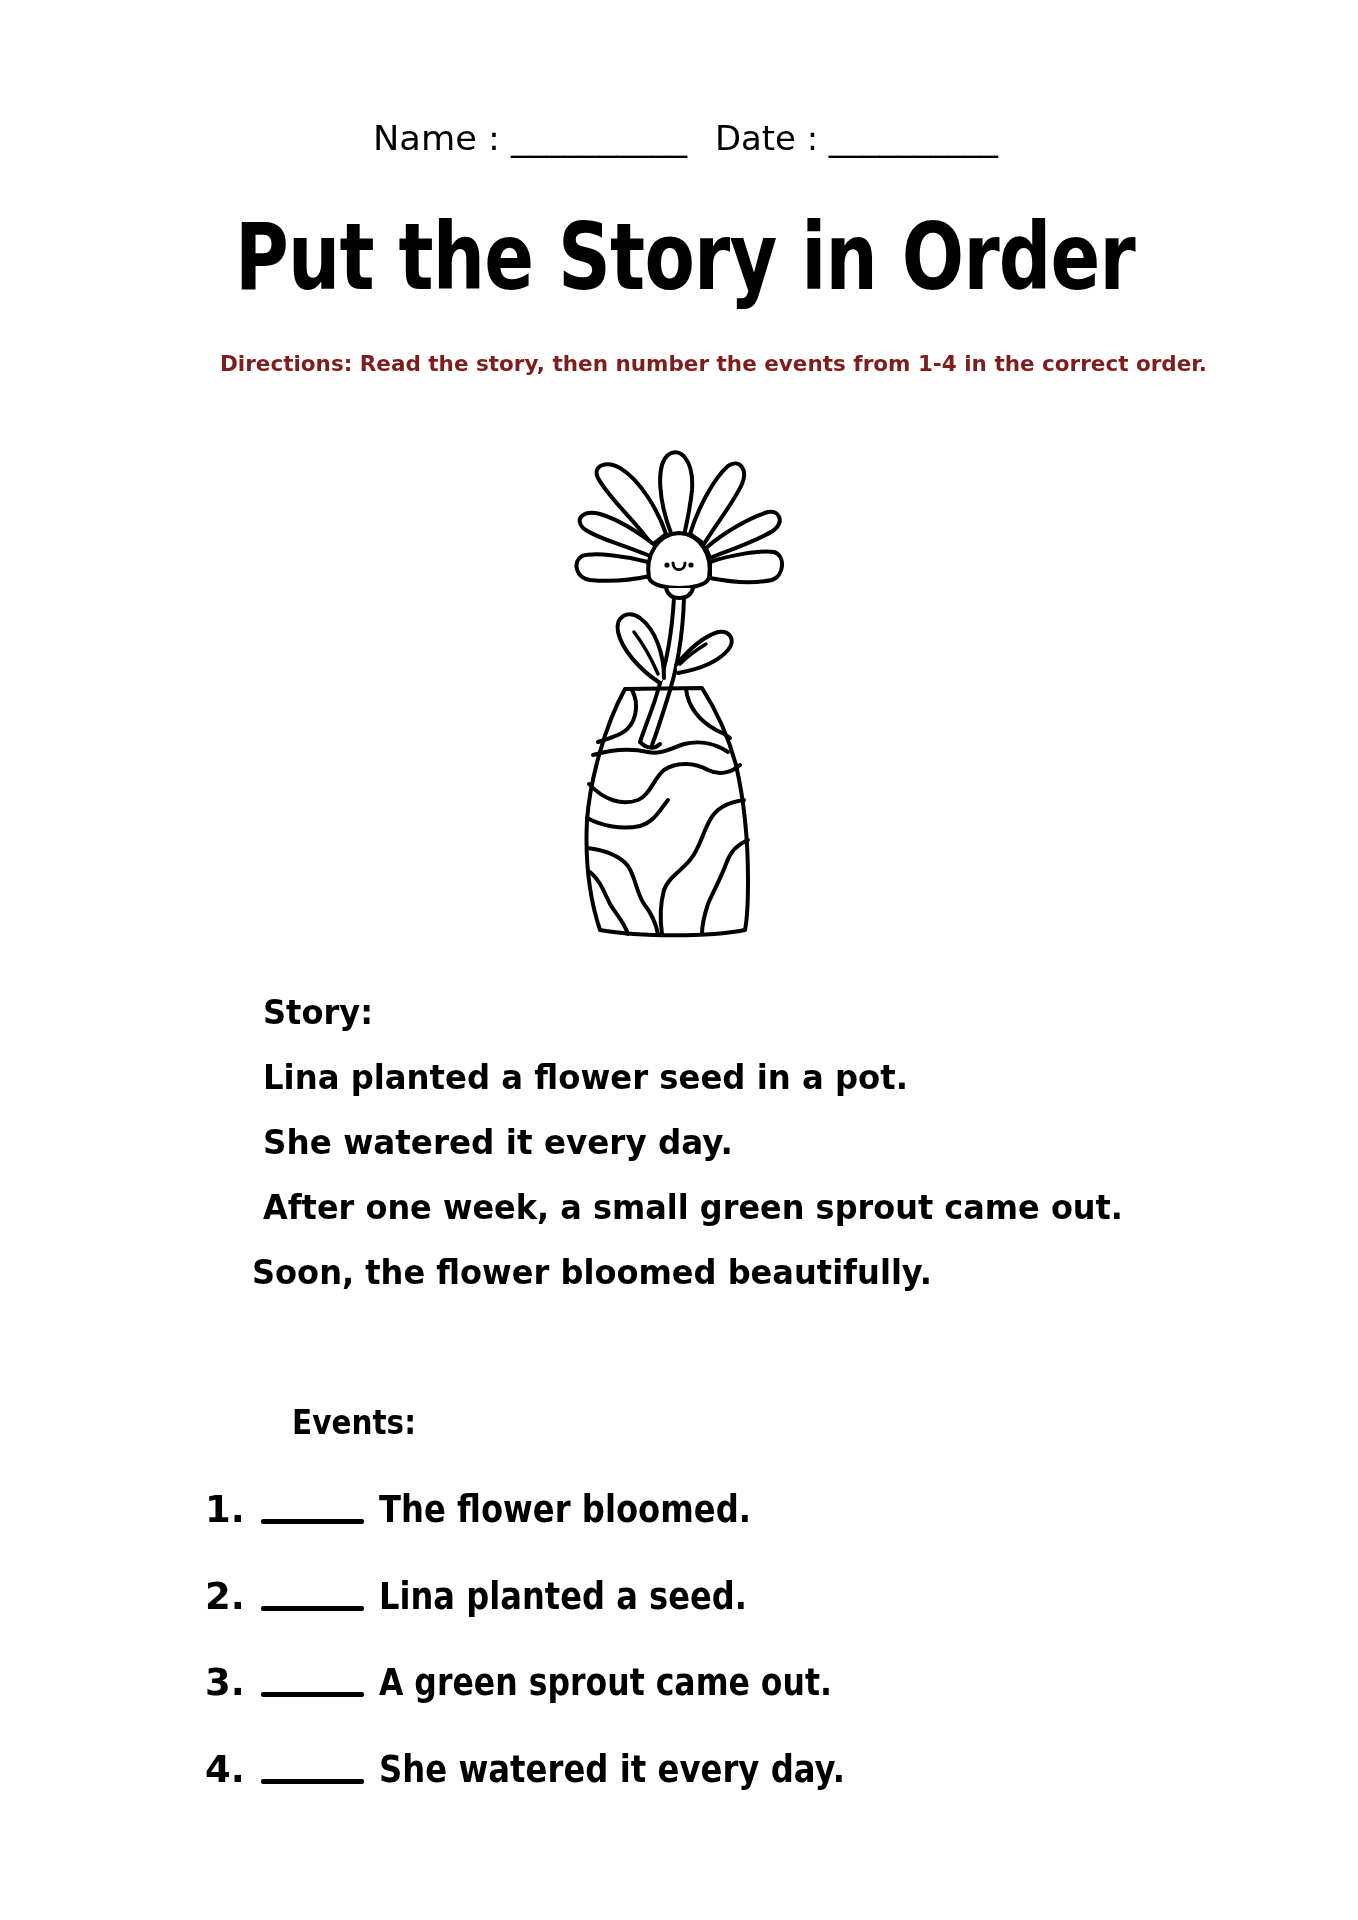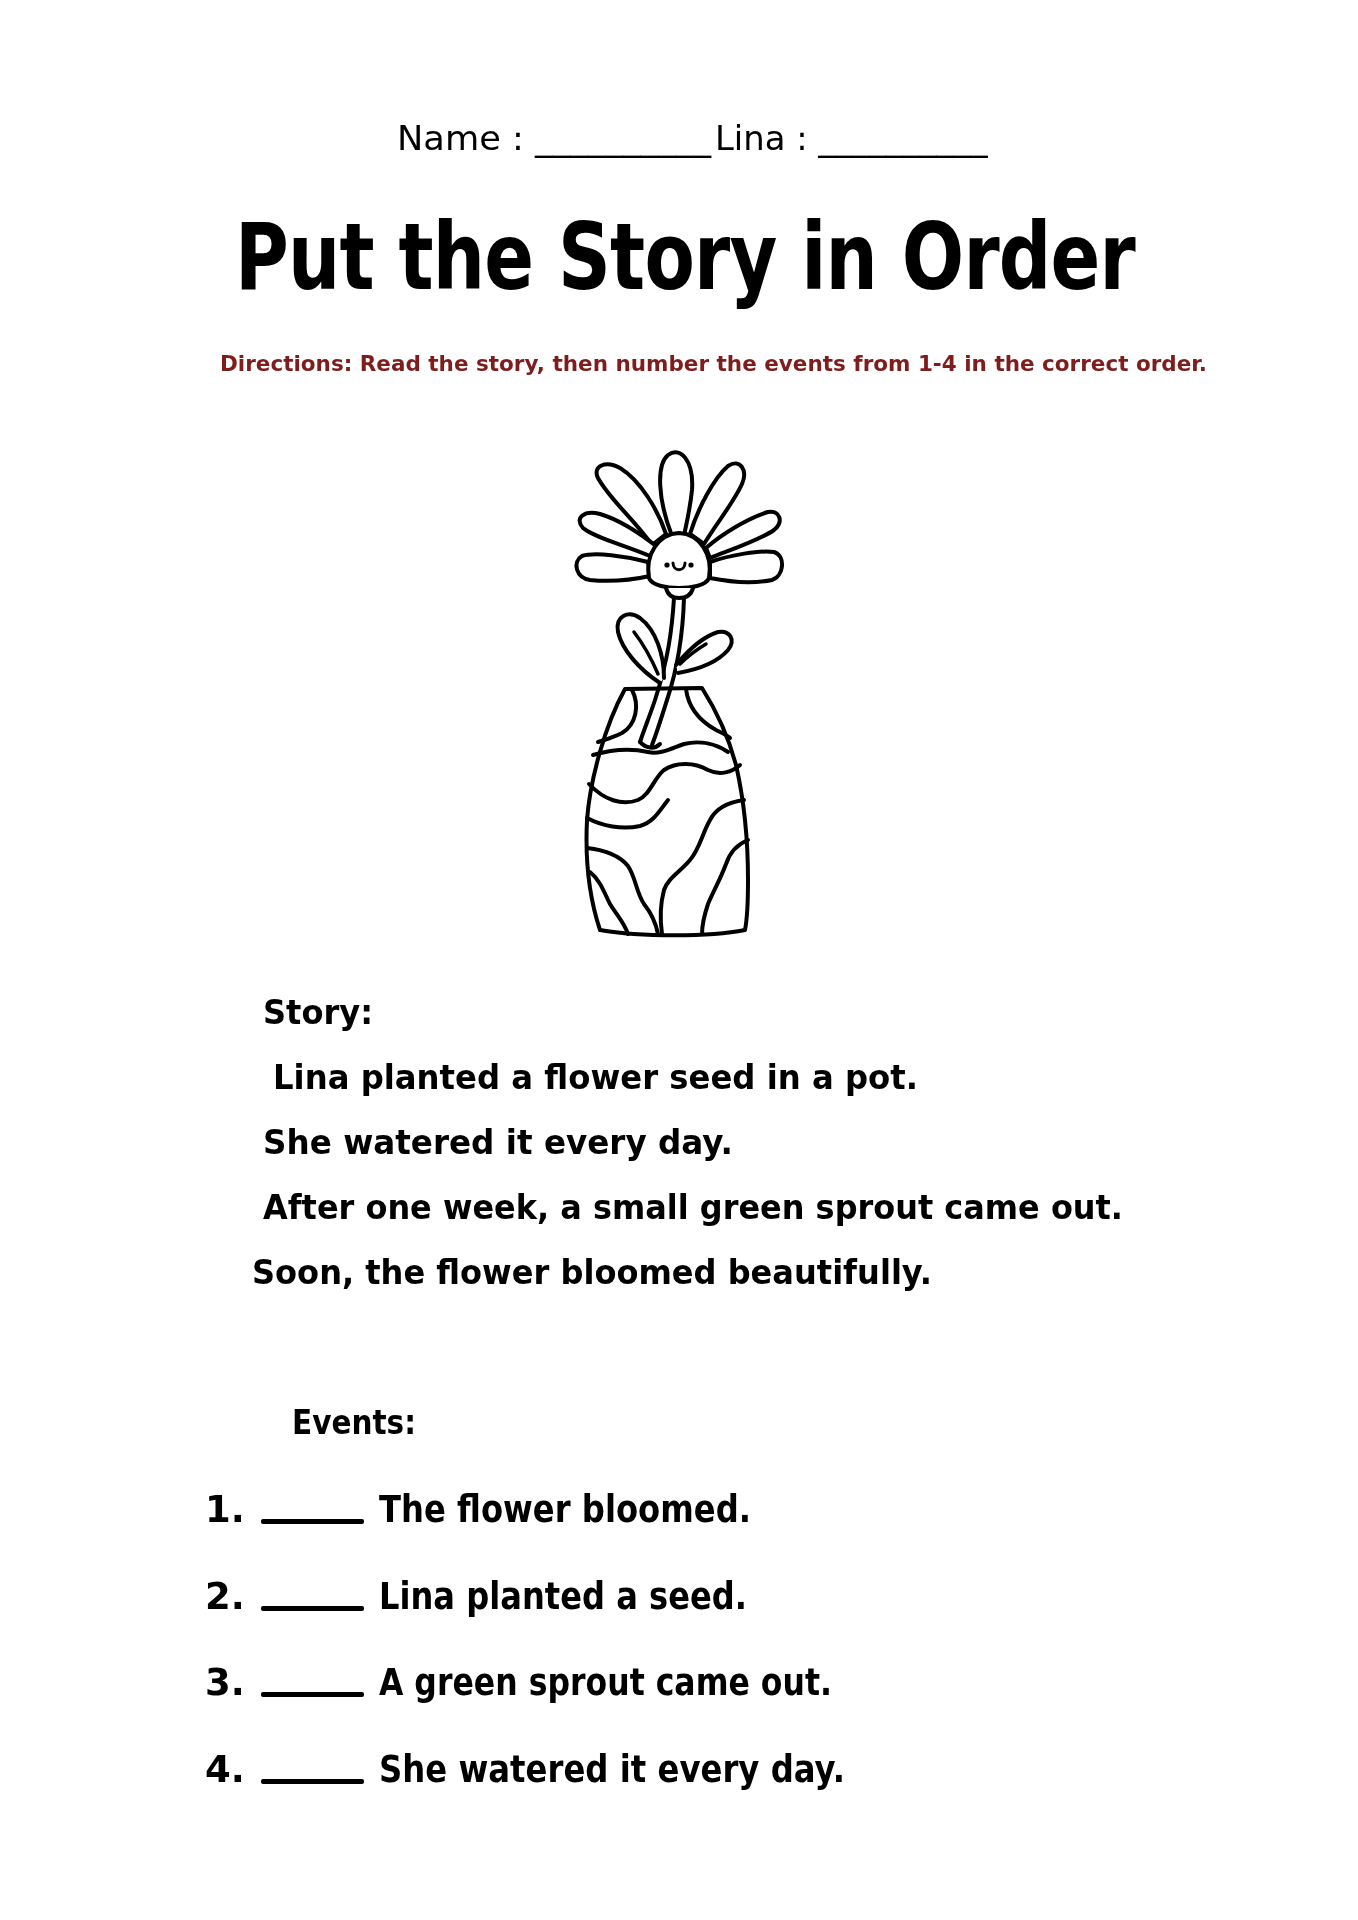--- a/index.html
+++ b/index.html
@@ -20,29 +20,29 @@
   .event-blank { position: absolute; height: 5px; background: #000; border-radius: 2px; }
 
   svg.flower { position: absolute; left: 0; top: 0; width: 1358px; height: 1920px; pointer-events: none; }
   svg.flower path, svg.flower ellipse, svg.flower circle { fill: none; stroke: #000; stroke-width: 4; stroke-linecap: round; stroke-linejoin: round; }
   svg.flower .fillw { fill: #fff; }
   svg.flower .dot { fill: #000; stroke: none; }
 </style>
 </head>
 <body>
 
-<div class="abs name-date" style="left:373px;margin-left:24px;">
+<div class="abs name-date" style="left:373px;">
   <span class="fit" style="transform-origin: 0px 0px; transform: scaleX(1.03497);">
     <span>Name :</span>
     <span>__________</span>
   </span>
 </div>
 <div class="abs name-date" style="left:715px;">
   <span class="fit" style="transform-origin: 0px 0px; transform: scaleX(0.995274);">
-    <span>Lina :</span>
+    <span>Date :</span>
     <span>__________</span>
   </span>
 </div>
 
 <div class="abs title" style="left:235px;">
   <span class="fit" style="transform-origin: 0px 0px; transform: scaleX(0.797928);">Put the Story in Order</span>
 </div>
 
 <div class="abs directions" style="left:220px;">
   <span class="fit" style="transform-origin: 0px 0px; transform: scaleX(0.977545);">Directions: Read the story, then number the events from 1-4 in the correct order.</span>
@@ -97,21 +97,21 @@
     <path d="M744 800 C730 802, 716 808, 710 820 C702 834, 700 848, 690 860 C680 872, 668 878, 664 890 C660 905, 660 920, 662 934"></path>
     <path d="M748 840 C738 844, 730 852, 726 864 C720 880, 714 890, 708 904 C704 916, 702 926, 702 934"></path>
     <path d="M587 848 C604 850, 620 856, 628 866 C636 878, 636 892, 644 904 C652 914, 656 924, 658 934"></path>
     <path d="M590 872 C600 880, 604 892, 610 904 C616 914, 624 922, 628 934"></path>
   </g>
 </svg>
 
 <div class="abs story-label" style="left:263px; top:993px;text-align:center;">
   <span class="fit" style="transform-origin: 0px 0px; transform: scaleX(0.971705);">Story:</span>
 </div>
-<div class="abs story-line" style="left:273px; top:1058px;">
+<div class="abs story-line" style="left:263px; top:1058px;">
   <span class="fit" style="transform-origin: 0px 0px; transform: scaleX(0.978385);">Lina planted a flower seed in a pot.</span>
 </div>
 <div class="abs story-line" style="left:263px; top:1123px;">
   <span class="fit" style="transform-origin: 0px 0px; transform: scaleX(0.987752);">She watered it every day.</span>
 </div>
 <div class="abs story-line" style="left:263px; top:1188px;text-decoration:underline;">
   <span class="fit" style="transform-origin: 0px 0px; transform: scaleX(0.968026);">After one week, a small green sprout came out.</span>
 </div>
 <div class="abs story-line" style="left:252px; top:1253px;">
   <span class="fit" style="transform-origin: 0px 0px; transform: scaleX(0.971385);">Soon, the flower bloomed beautifully.</span>

